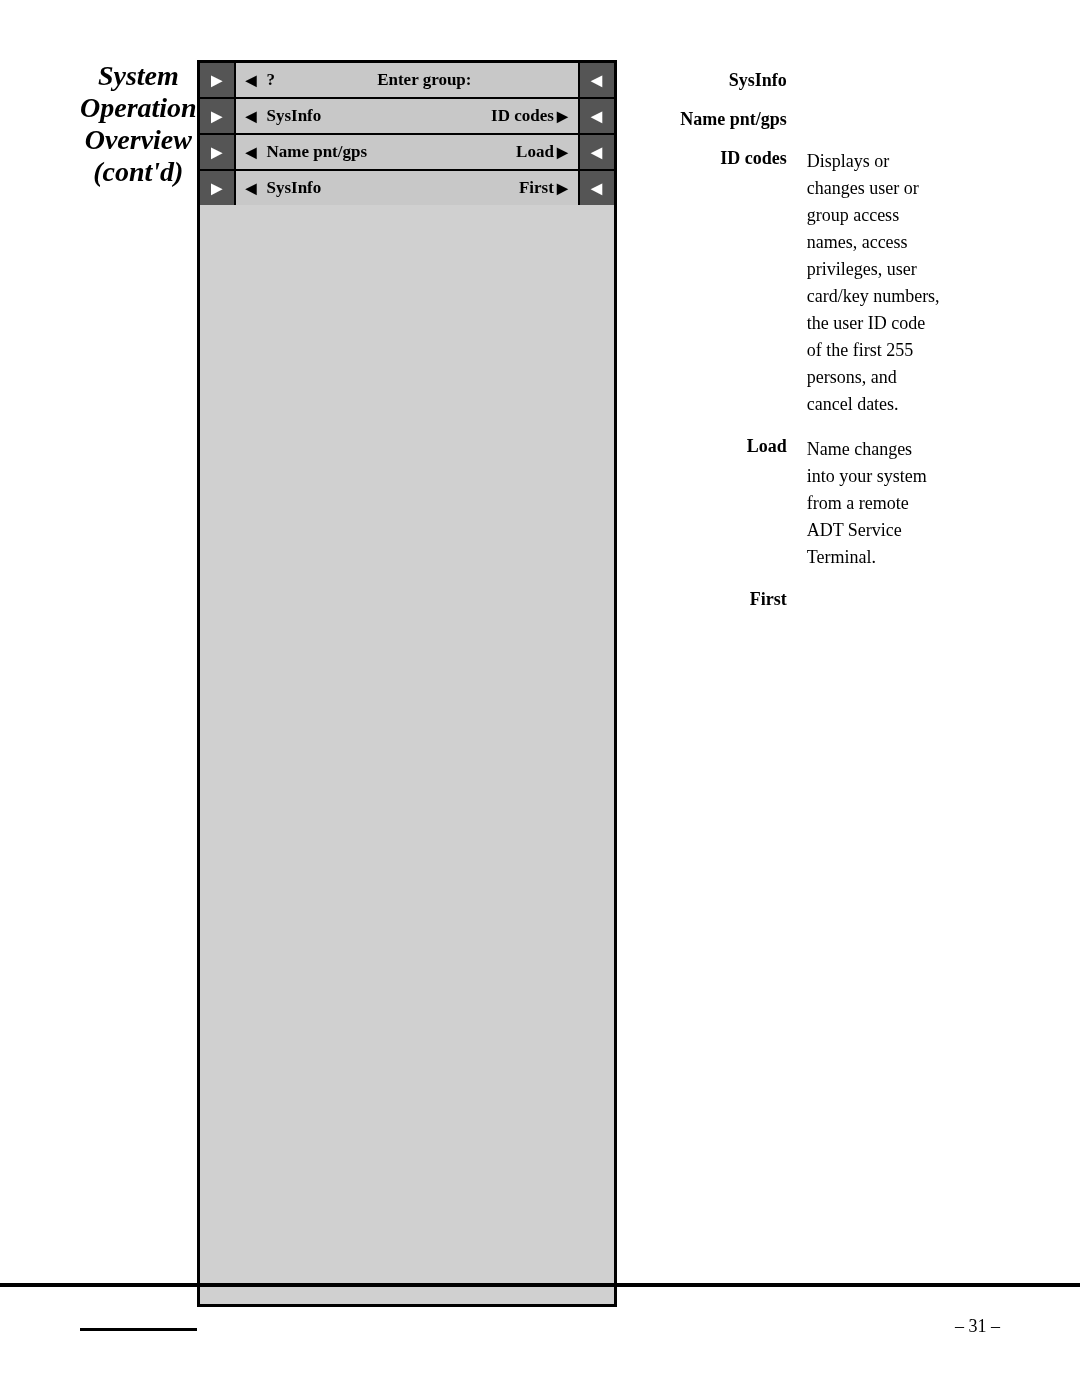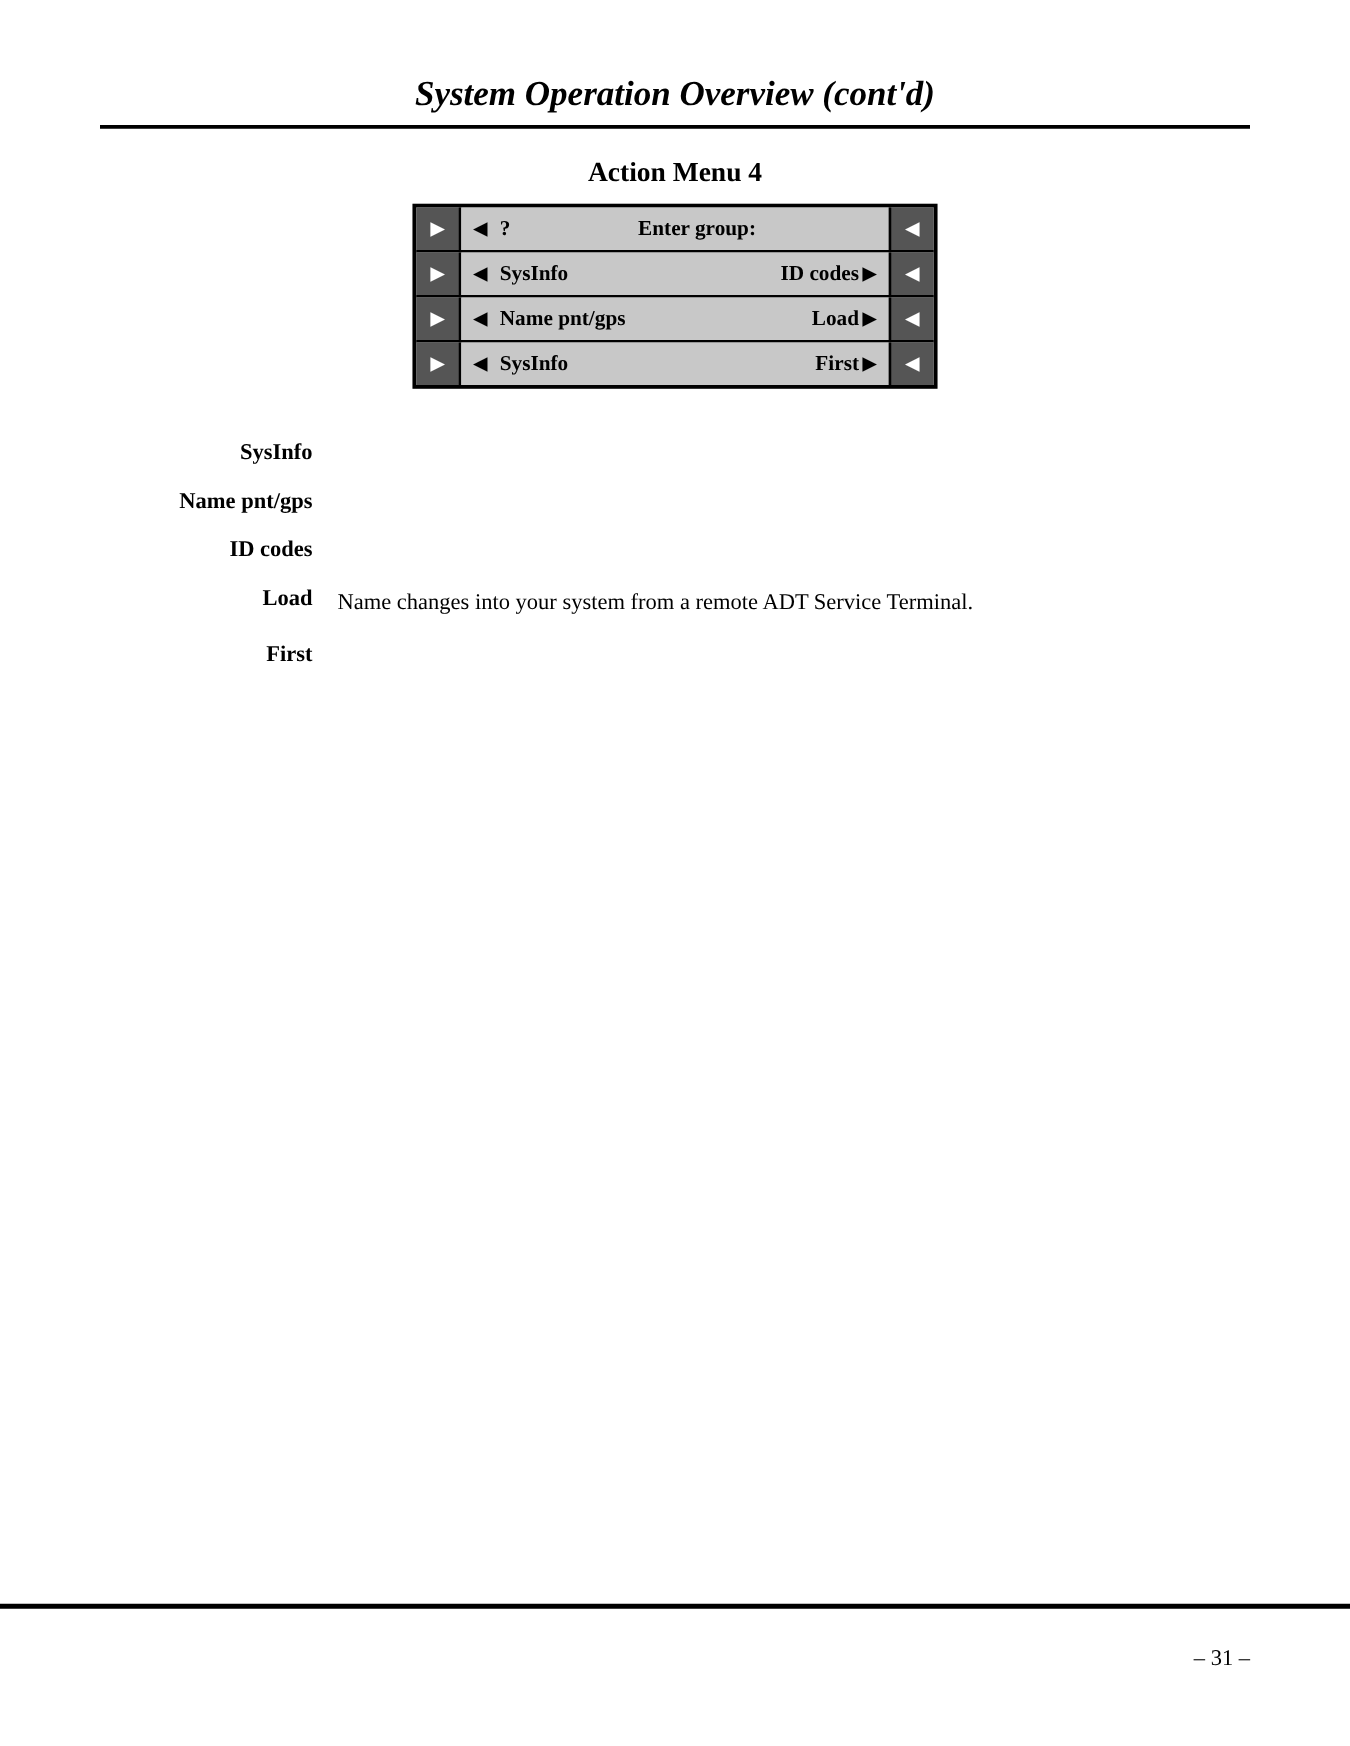--- a/index.html
+++ b/index.html
@@ -13,21 +13,21 @@
       color: #000000;
       position: relative;
     }
 
     .page-container {
       width: 1080px;
       min-height: 1397px;
       padding: 60px 80px 60px 80px;
       position: relative;
       display: flex;
-      flex-direction: column;
+      flex-direction: row;
     }
 
     .page-title {
       text-align: center;
       font-size: 28px;
       font-style: italic;
       font-weight: bold;
       margin-bottom: 6px;
       border-bottom: 3px solid #000;
       padding-bottom: 8px;
@@ -168,21 +168,20 @@
       font-size: 18px;
     }
   </style>
 </head>
 <body>
 
 <div class="page-container">
 
   <h1 class="page-title">System Operation Overview (cont'd)</h1>
 
-  <h2 class="section-title">Action Menu 4</h2>
 
   <div class="menu-box-wrapper">
     <div class="menu-box">
 
       <div class="menu-row">
         <div class="menu-cell arrow-left-btn">▶</div>
         <div class="menu-cell content">
           <span class="inner-left-arrow">◀</span>
           <span class="label-left">?</span>
           <span style="flex:1; text-align:center; font-weight:bold; font-size:17px;">Enter group:</span>
@@ -234,20 +233,21 @@
     <div class="desc-entry">
       <span class="desc-term">SysInfo</span>
     </div>
 
     <div class="desc-entry">
       <span class="desc-term">Name pnt/gps</span>
     </div>
 
     <div class="desc-entry">
       <span class="desc-term">ID codes</span>
+      <span class="desc-def">Displays or changes user or group access names, access privileges, user card/key numbers, the user ID code of the first 255 persons, and cancel dates.</span>
     </div>
 
     <div class="desc-entry">
       <span class="desc-term">Load</span>
       <span class="desc-def">Name changes into your system from a remote ADT Service Terminal.</span>
     </div>
 
     <div class="desc-entry">
       <span class="desc-term">First</span>
     </div>

